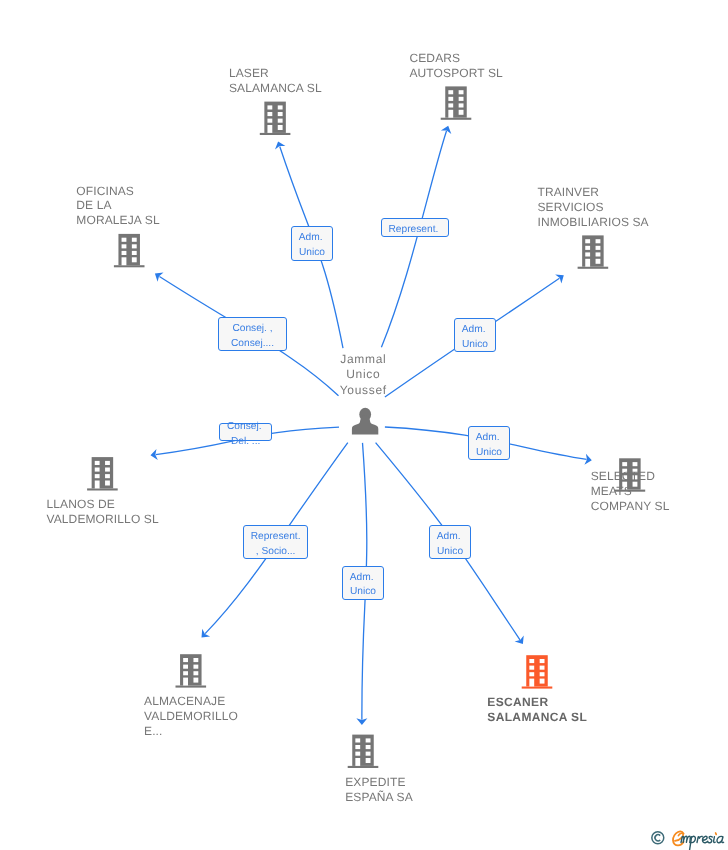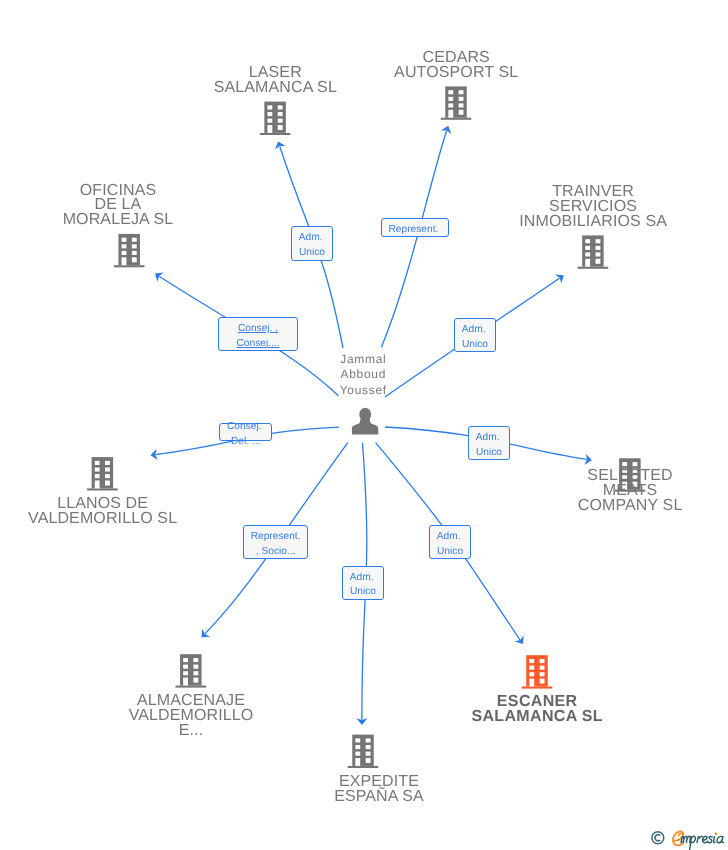--- a/index.html
+++ b/index.html
@@ -2,21 +2,21 @@
 <html><head>
 <meta charset="utf-8">
 <title>Empresia network</title>
 <style>
   html,body{margin:0;padding:0;background:#ffffff;}
   body{width:728px;height:850px;overflow:hidden;
        font-family:"Liberation Sans",sans-serif;
        -webkit-font-smoothing:antialiased;text-rendering:geometricPrecision;}
   #stage{position:relative;width:728px;height:850px;background:#fff;}
   #net{position:absolute;left:0;top:0;width:728px;height:850px;overflow:visible;}
-  .nodelabel{position:absolute;text-align:center;color:#777777;font-size:16px;
+  .nodelabel{position:absolute;color:#777777;font-size:12px;
              line-height:14.85px;white-space:pre;transform:translateX(-50%) translateZ(0);letter-spacing:0.12px;}
   .nodelabel.hl{color:#666666;font-weight:bold;letter-spacing:.35px;}
   .personlabel{position:absolute;text-align:center;color:#7a7a7a;font-size:12px;
                line-height:15.4px;white-space:pre;transform:translateX(-50%) translateZ(0);letter-spacing:.7px;}
   .edgelabel{position:absolute;border:1.5px solid #2b7ce9;background:#f7f7f7;border-radius:3px;
     color:#3b7fe3;font-size:10.2px;line-height:14.65px;text-align:center;box-sizing:border-box;
     white-space:pre;display:flex;align-items:center;justify-content:center;padding-top:5.0px;
     transform:translateZ(0);will-change:transform;}
   #logo{position:absolute;left:651px;top:830px;height:16px;}
   #cmark{position:absolute;left:0px;top:1.3px;width:13.6px;height:13.6px;}
@@ -180,26 +180,26 @@
 MEATS
 COMPANY SL</div>
       <div class="nodelabel" style="left: 191px; top: 694.3px;">ALMACENAJE
 VALDEMORILLO
 E...</div>
       <div class="nodelabel" style="left: 379px; top: 774.7px;">EXPEDITE
 ESPAÑA SA</div>
       <div class="nodelabel hl" style="left: 537.2px; top: 695.3px;">ESCANER
 SALAMANCA SL</div>
       <div class="personlabel" style="left: 363.3px; top: 352px;">Jammal
-Abboud
+Unico
 Youssef</div>
       <div class="edgelabel" style="left: 290.6px; top: 225.9px; width: 42px; height: 34.8px;">Adm. 
 Unico</div>
       <div class="edgelabel" style="left: 381.4px; top: 218.4px; width: 67.7px; height: 19.3px;">Represent. </div>
-      <div class="edgelabel" style="left: 217.7px; top: 316.9px; width: 80px; height: 34.1px; text-decoration: underline;">Consej. ,
+      <div class="edgelabel" style="left: 217.7px; top: 316.9px; width: 69px; height: 34.1px;">Consej. ,
 Consej....</div>
       <div class="edgelabel" style="left: 454.3px; top: 318.2px; width: 42px; height: 34.1px;">Adm. 
 Unico</div>
       <div class="edgelabel" style="left: 219.3px; top: 423.1px; width: 53.3px; height: 18px;">Consej. 
 Del. ...</div>
       <div class="edgelabel" style="left: 468px; top: 425.6px; width: 42px; height: 34.1px;">Adm. 
 Unico</div>
       <div class="edgelabel" style="left: 243.4px; top: 524.9px; width: 65.2px; height: 34px;">Represent.
 , Socio...</div>
       <div class="edgelabel" style="left: 341.6px; top: 565.6px; width: 42px; height: 33.7px;">Adm. 

